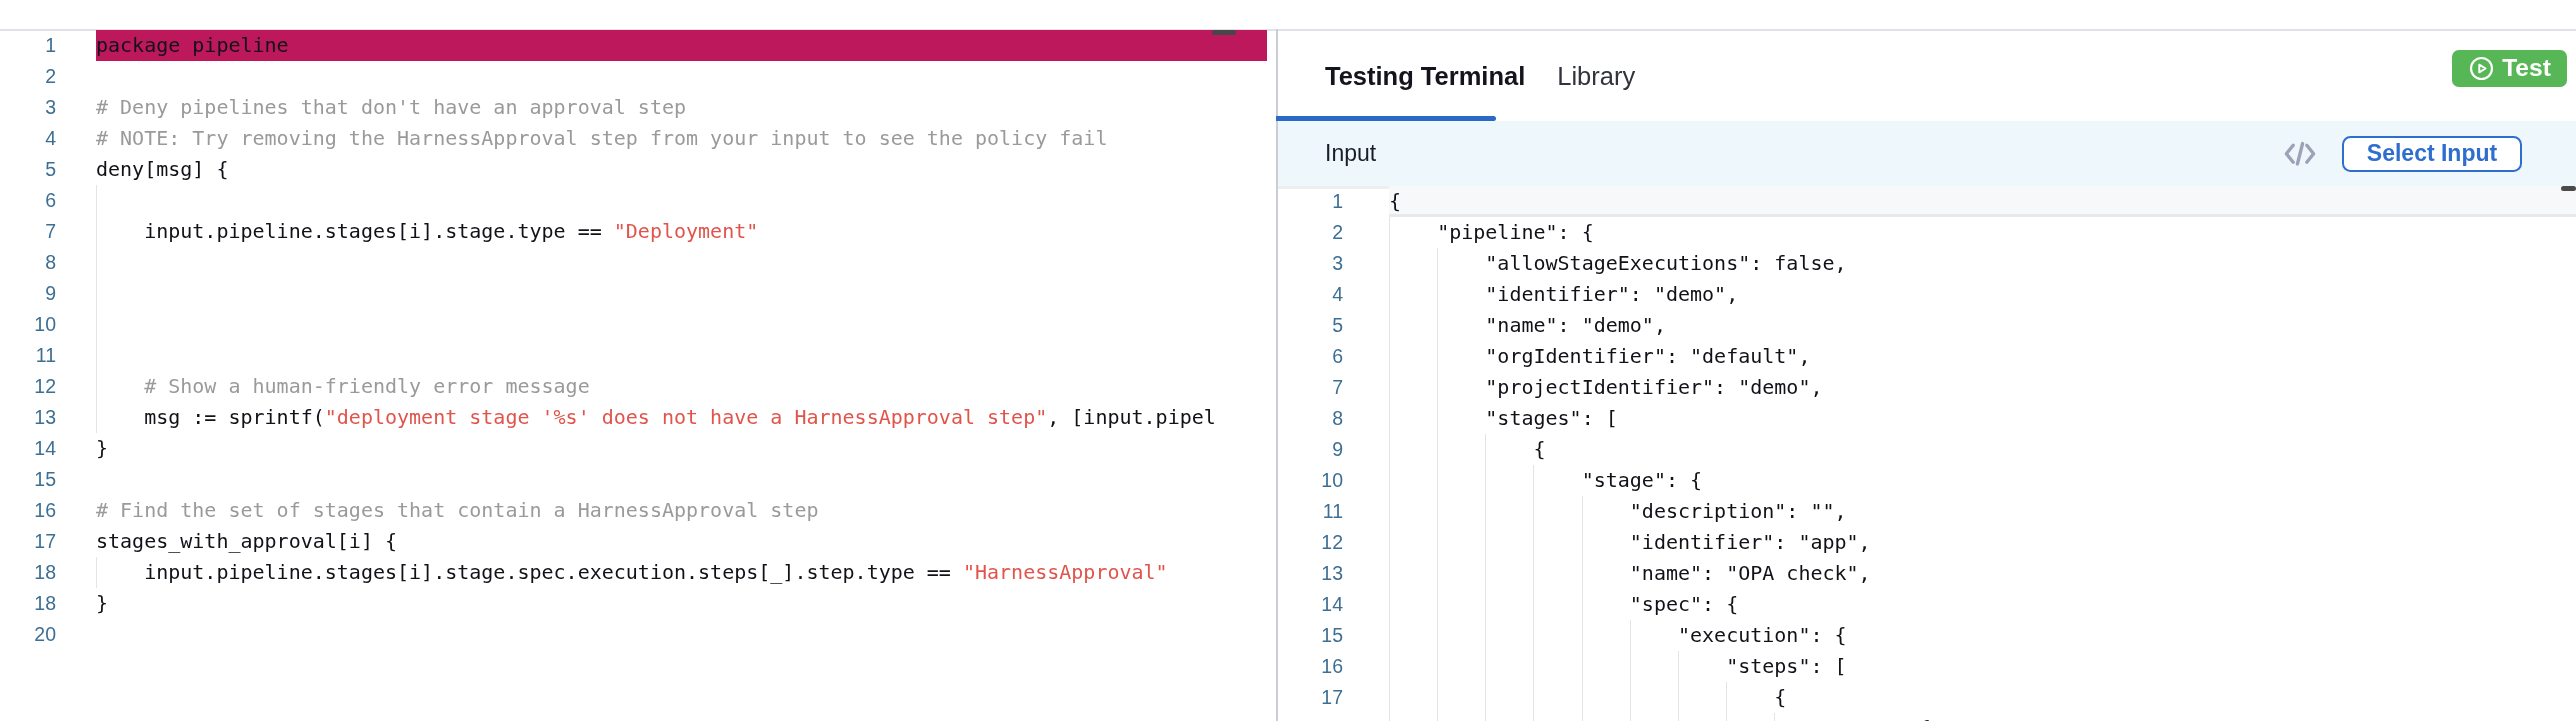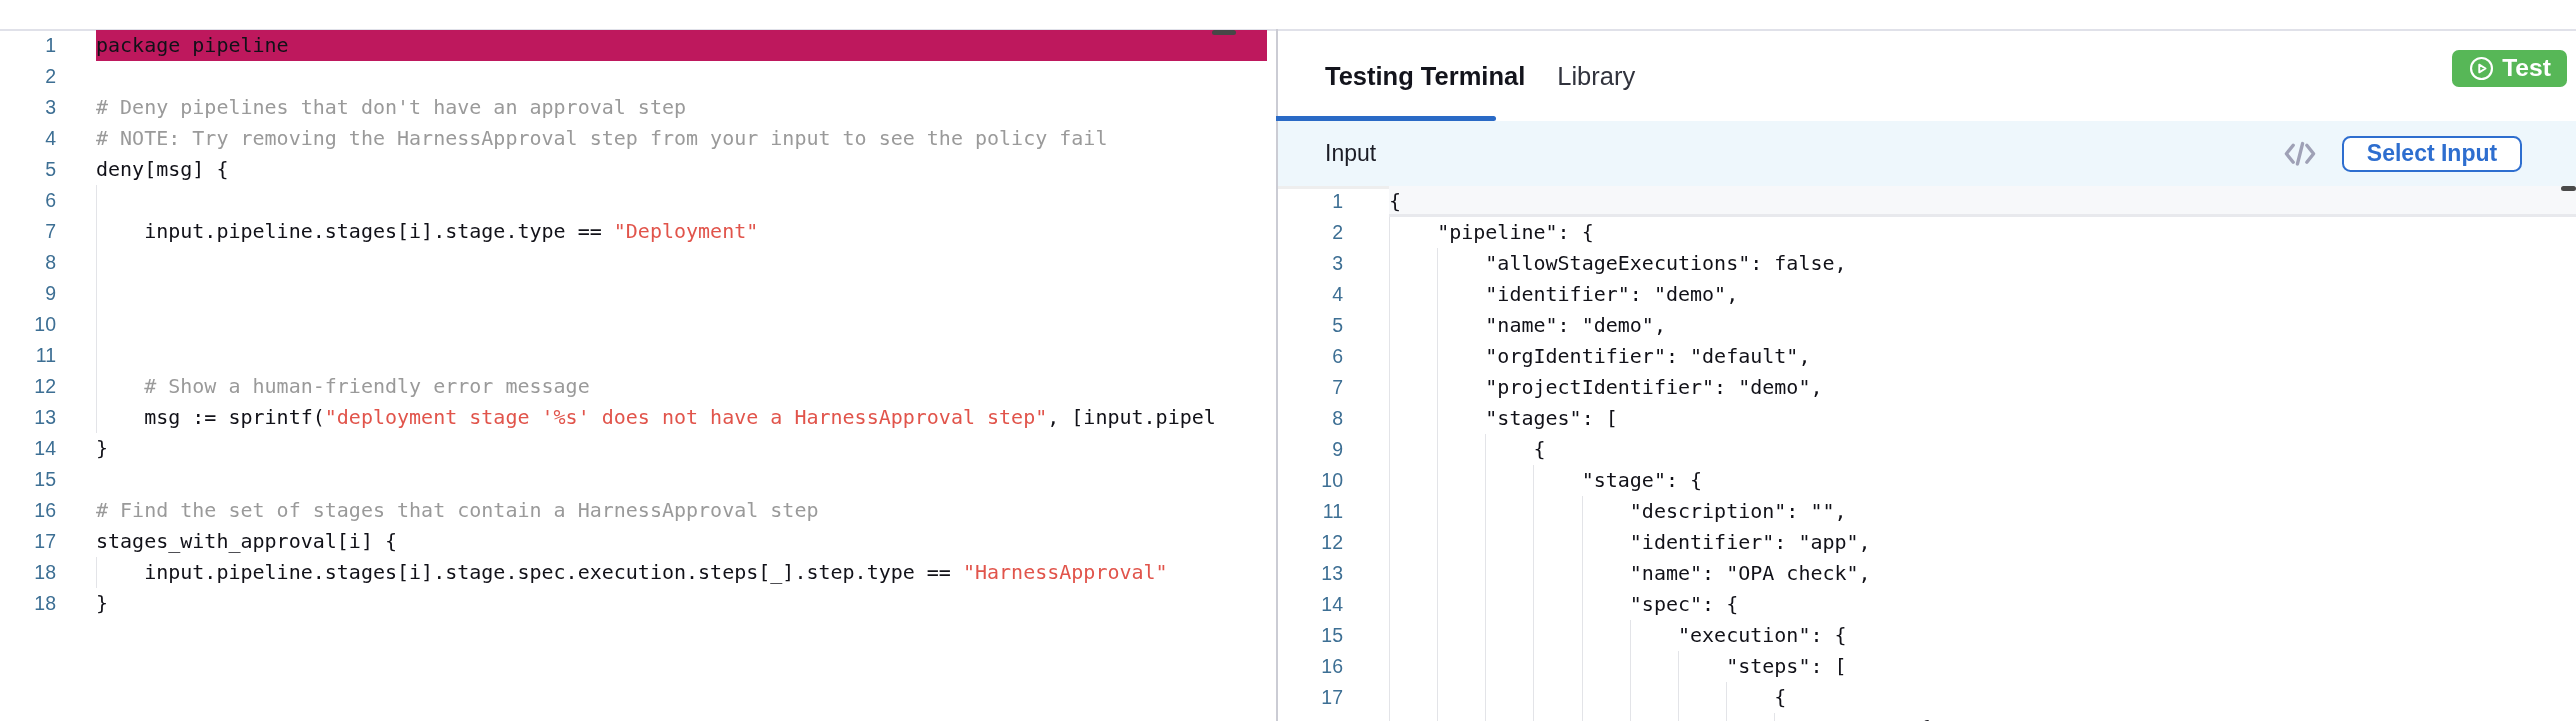--- a/index.html
+++ b/index.html
@@ -71,20 +71,21 @@
         <div class="row"><span class="ln">10</span><span class="code"><i class="guide" style="left: calc(0ch);"></i></span></div>
         <div class="row"><span class="ln">11</span><span class="code"><i class="guide" style="left: calc(0ch);"></i><span class="tok-code"></span></span></div>
         <div class="row"><span class="ln">12</span><span class="code"><i class="guide" style="left: calc(0ch);"></i><span class="tok-comment">    # Show a human-friendly error message</span></span></div>
         <div class="row"><span class="ln">13</span><span class="code"><i class="guide" style="left: calc(0ch);"></i><span class="tok-code">    msg := sprintf(</span><span class="tok-string">"deployment stage '%s' does not have a HarnessApproval step"</span><span class="tok-code">, [input.pipel</span></span></div>
         <div class="row"><span class="ln">14</span><span class="code"><span class="tok-code">}</span></span></div>
         <div class="row"><span class="ln">15</span><span class="code"><span class="tok-code"></span></span></div>
         <div class="row"><span class="ln">16</span><span class="code"><span class="tok-comment"># Find the set of stages that contain a HarnessApproval step</span></span></div>
         <div class="row"><span class="ln">17</span><span class="code"><span class="tok-code">stages_with_approval[i] {</span></span></div>
         <div class="row"><span class="ln">18</span><span class="code"><i class="guide" style="left: calc(0ch);"></i><span class="tok-code">    input.pipeline.stages[i].stage.spec.execution.steps[_].step.type == </span><span class="tok-string">"HarnessApproval"</span></span></div>
         <div class="row"><span class="ln">18</span><span class="code"><span class="tok-code">}</span></span></div>
+        <div class="row"><span class="ln">20</span><span class="code"><span class="tok-code"></span></span></div>
       </div>
   </div>
 
   <div class="panel-divider"></div>
 
   <div class="right-panel">
 
     <div class="tabs-row">
       <div class="tab active">Testing Terminal</div>
       <div class="tab">Library</div>

